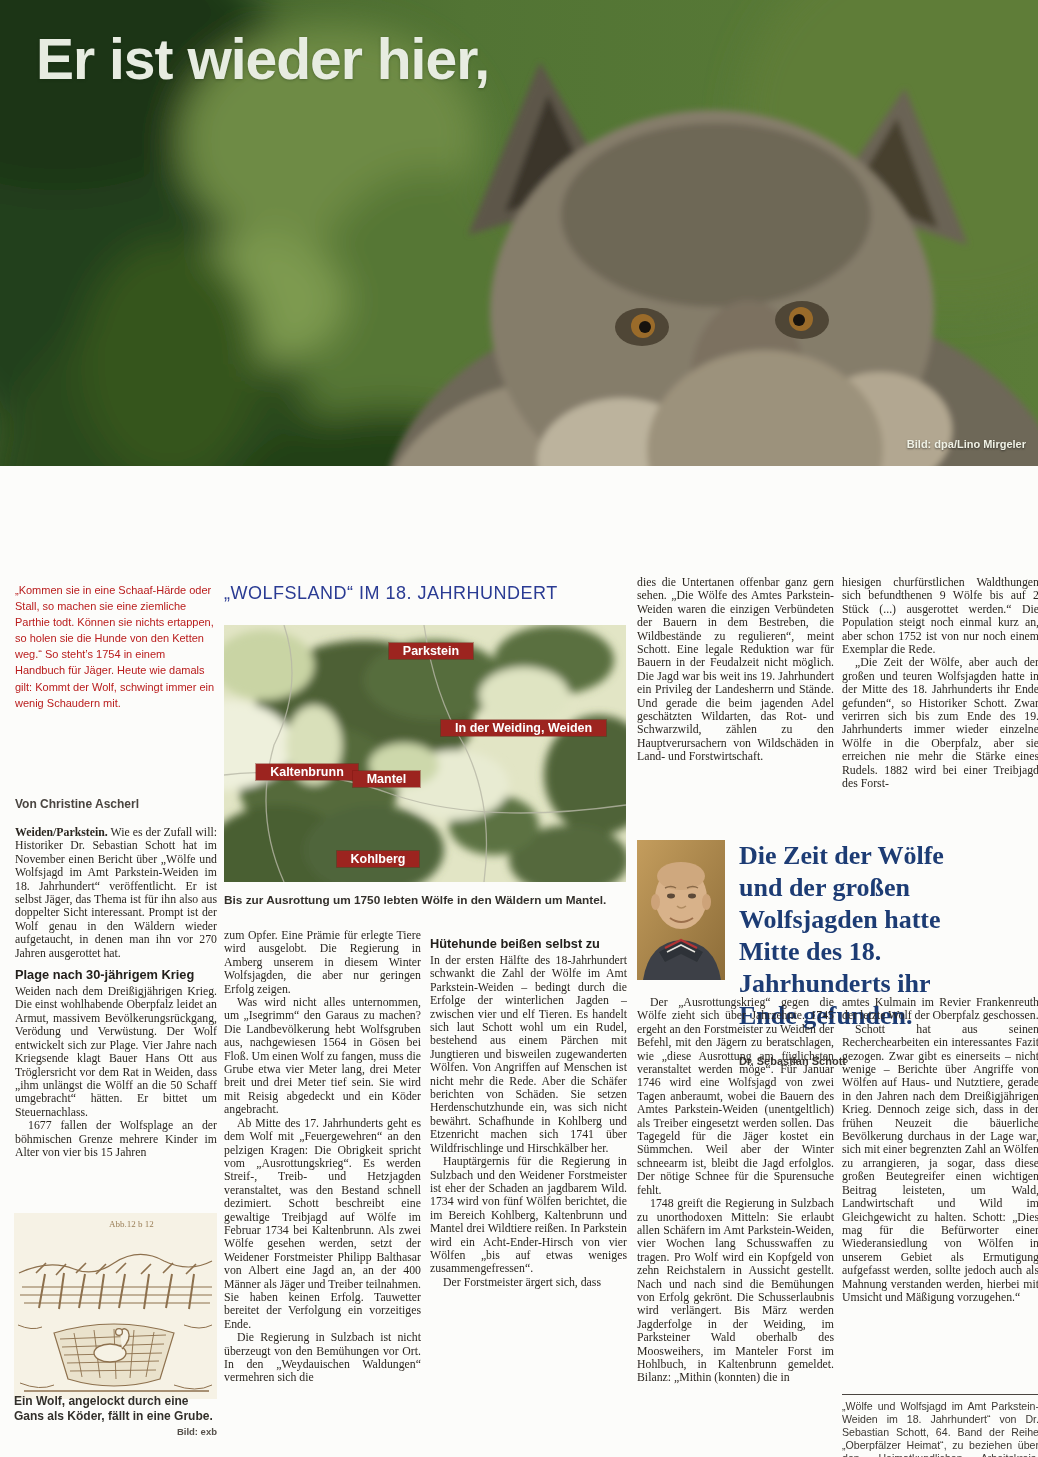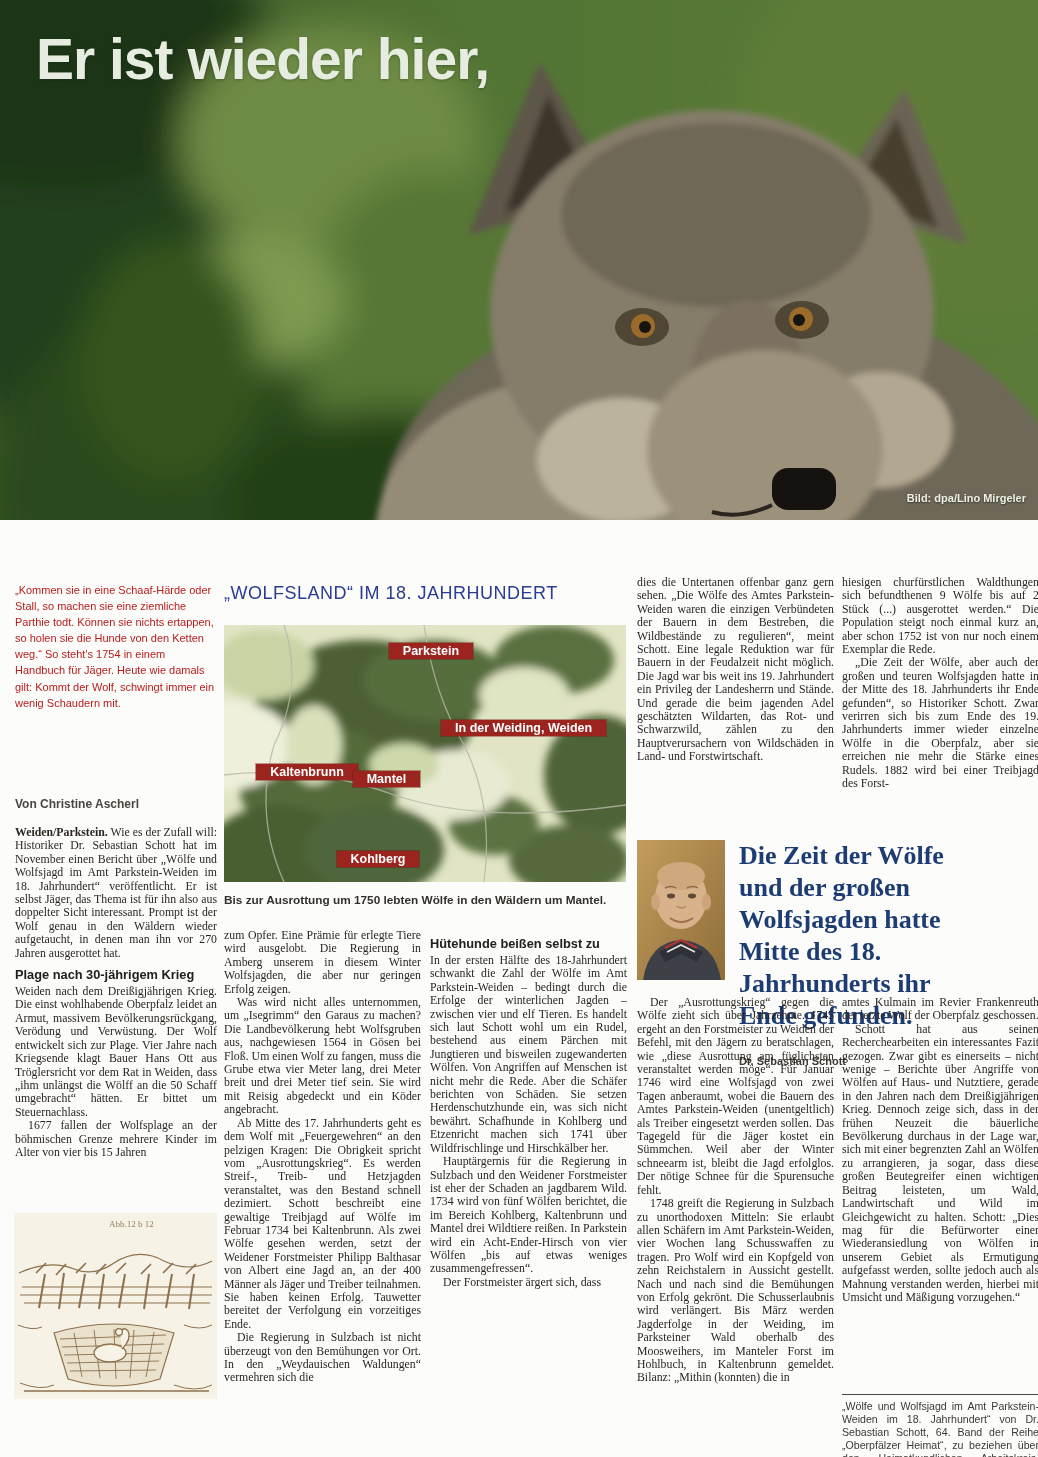--- a/index.html
+++ b/index.html
@@ -1,19 +1,19 @@
 <!DOCTYPE html>
 <html lang="de"><head>
 <meta charset="utf-8">
 <style>
   html,body{margin:0;padding:0;background:#e9e9e6;}
   .page{position:relative;width:1038px;height:1457px;margin:0 auto;background:#fcfcfa;overflow:hidden;
         font-family:"Liberation Serif",serif;color:#2b2620;}
   
-  .hero{position:absolute;left:0;top:0;width:1038px;height:520px;overflow:hidden;background:#737373;}
+  .hero{position:absolute;left:0;top:0;width:1038px;height:466px;overflow:hidden;background:#737373;}
   .hero svg{display:block}
   .headline{position:absolute;left:36px;top:28px;font-family:"Liberation Sans",sans-serif;
             font-weight:700;font-size:57px;line-height:63px;color:#e7ece1;letter-spacing:-1px;
             text-shadow:0 1px 3px rgba(20,40,15,.35);}
   .photo-credit{position:absolute;right:12px;bottom:16px;font-family:"Liberation Sans",sans-serif;
             font-weight:700;font-size:11px;color:#eff1e5;text-shadow:0 1px 2px rgba(0,0,0,.5);}
   
   .abs{position:absolute;}
   .body-col{width:197px;text-align:justify;font-size:11.8px;line-height:13.4px;overflow:hidden;
             hyphens:auto;-webkit-hyphens:auto;}
@@ -149,20 +149,24 @@
         </g>
         <g fill="#f6f2e5" stroke-width="1.3">
           <ellipse cx="96" cy="140" rx="16" ry="9"></ellipse>
           <path d="M108 136 q10 -10 6 -18 q-4 -5 -8 1"></path>
           <circle cx="105" cy="119" r="3.4"></circle>
         </g>
         <path d="M4 112 q14 6 24 2 M170 112 q16 6 28 0 M6 170 q20 8 34 2 M160 172 q22 8 38 0" stroke-width="1"></path>
         <path d="M10 178 h185" stroke-width="1.6"></path>
       </g>
     </svg>
+  </div>
+  <div class="illus-caption">
+    <span>Ein Wolf, angelockt durch eine Gans als Köder, fällt in eine Grube.</span>
+    <span class="illus-credit">Bild: exb</span>
   </div>
 
   <div class="abs map-title" style="left:224px;top:583px;width:402px;">„WOLFSLAND“ IM 18. JAHRHUNDERT</div>
 
   <div class="map-wrap">
     <svg width="402" height="257" viewBox="0 0 402 257" xmlns="http://www.w3.org/2000/svg">
       <defs>
           <filter id="mb">
             <feGaussianBlur stdDeviation="4"></feGaussianBlur>
           </filter>

